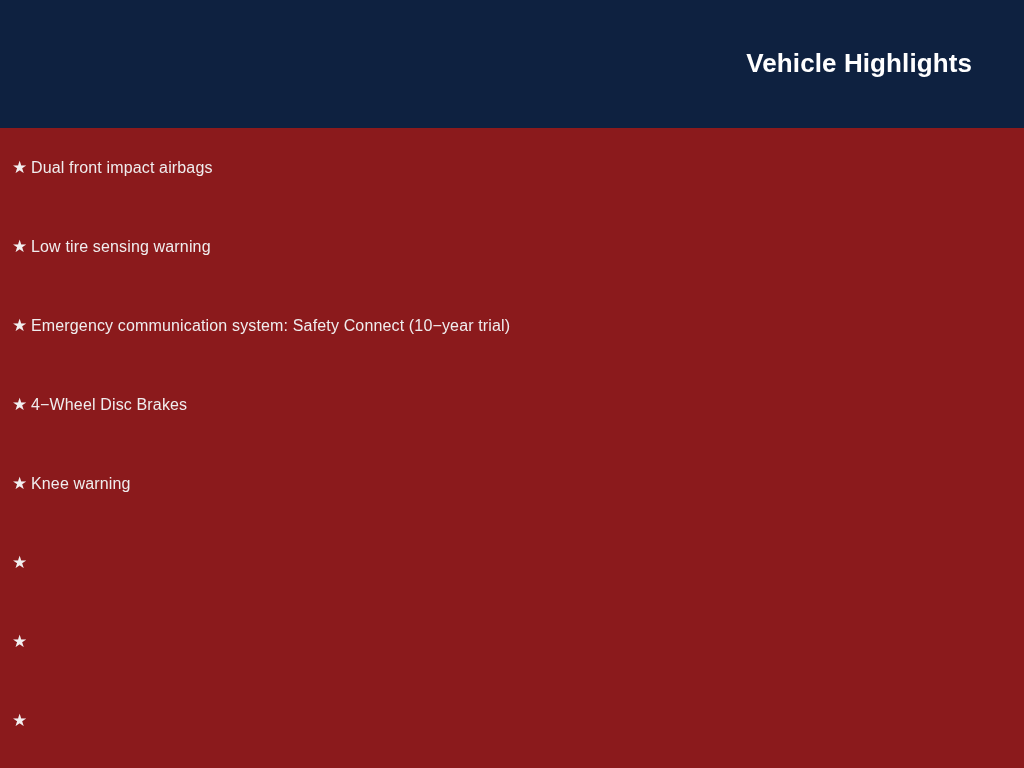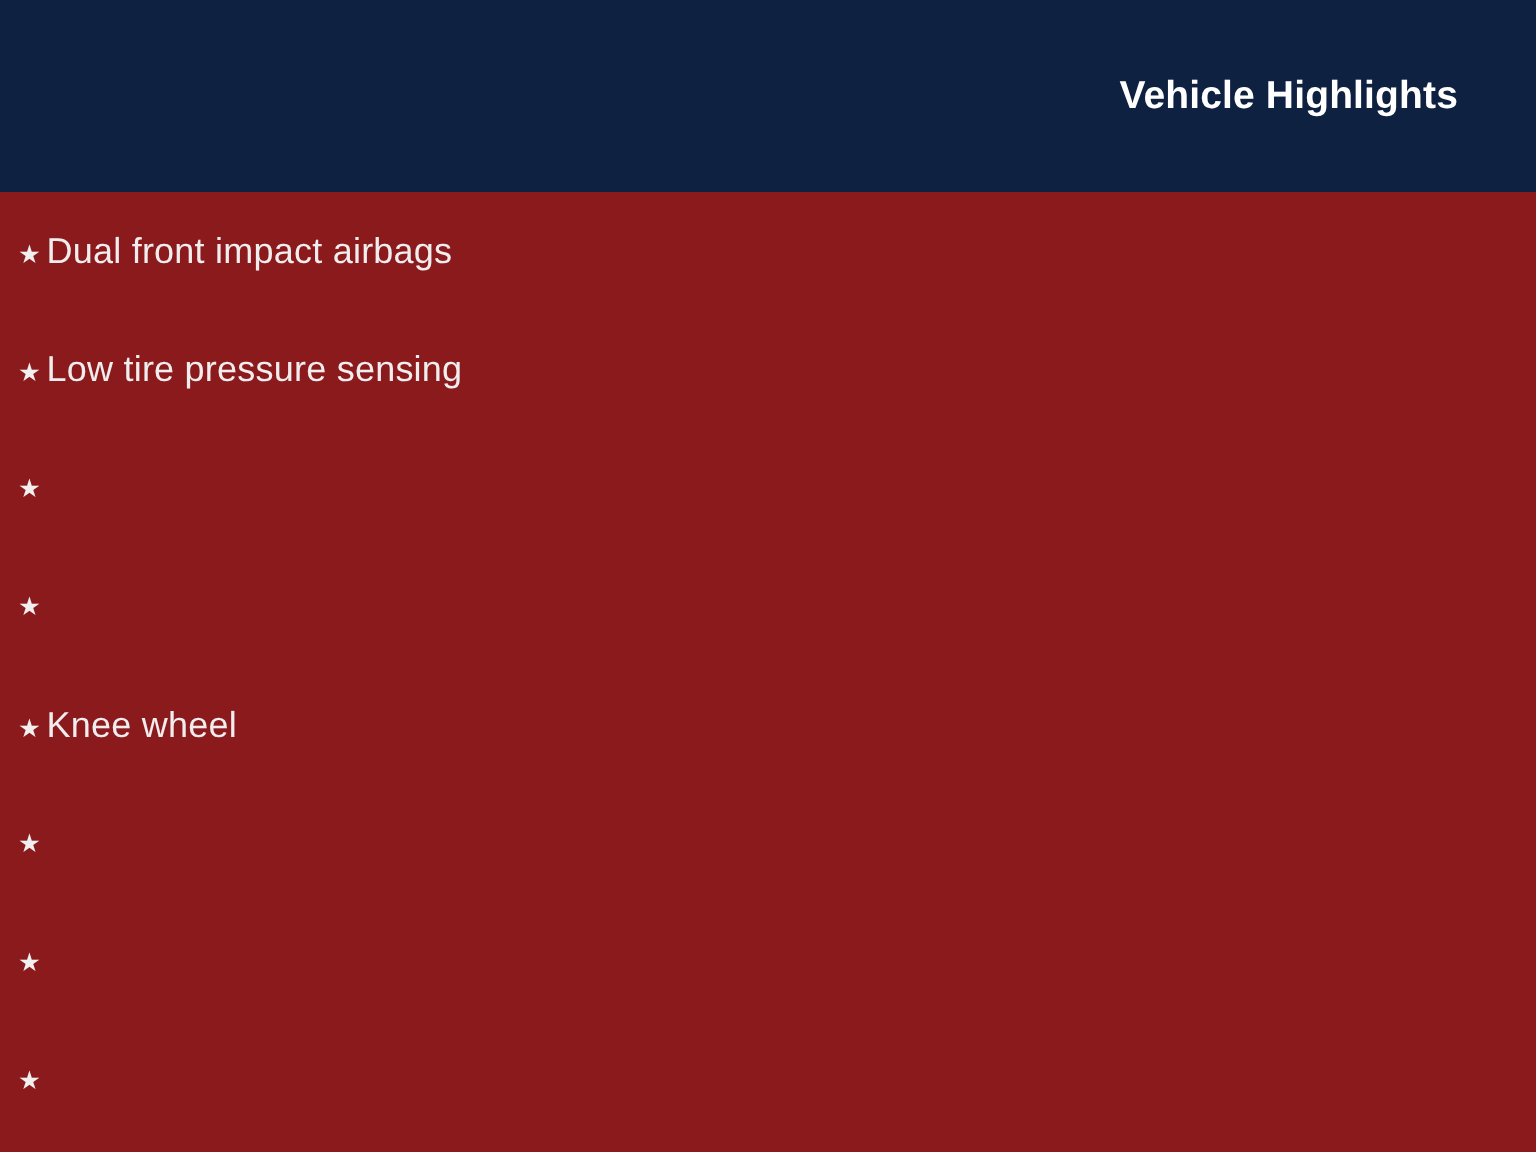--- a/index.html
+++ b/index.html
@@ -87,21 +87,21 @@
     padding-left: 12px;
     box-sizing: border-box;
     color: #f2eff0;
     font-size: 17px;
     line-height: 26px;
     text-align: left;
   }
 
   .highlight-text {
     color: #f0edee;
-    font-size: 24px;
+    font-size: 16px;
     font-weight: normal;
     line-height: 26px;
     letter-spacing: 0.15px;
     white-space: nowrap;
   }
 </style>
 </head>
 <body>
 
 <div class="slide">
@@ -113,34 +113,36 @@
   <div class="slide-body">
     <ul class="highlight-list">
 
       <li class="highlight-item">
         <span class="bullet-star">★</span>
         <span class="highlight-text">Dual front impact airbags</span>
       </li>
 
       <li class="highlight-item">
         <span class="bullet-star">★</span>
-        <span class="highlight-text">Low tire pressure sensing</span>
+        <span class="highlight-text">Low tire sensing warning</span>
       </li>
 
       <li class="highlight-item">
         <span class="bullet-star">★</span>
+        <span class="highlight-text">Emergency communication system: Safety Connect (10−year trial)</span>
       </li>
 
       <li class="highlight-item">
         <span class="bullet-star">★</span>
+        <span class="highlight-text">4−Wheel Disc Brakes</span>
       </li>
 
       <li class="highlight-item">
         <span class="bullet-star">★</span>
-        <span class="highlight-text">Knee wheel</span>
+        <span class="highlight-text">Knee warning</span>
       </li>
 
       <li class="highlight-item">
         <span class="bullet-star">★</span>
       </li>
 
       <li class="highlight-item">
         <span class="bullet-star">★</span>
       </li>
 

